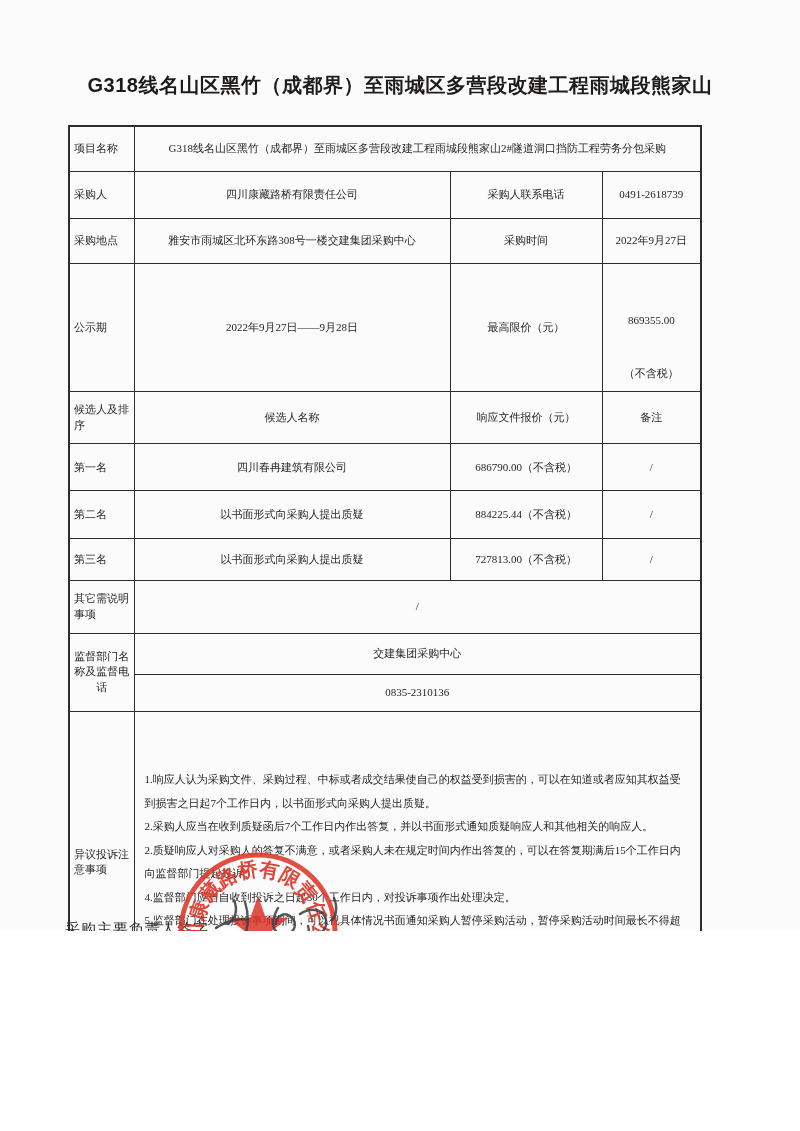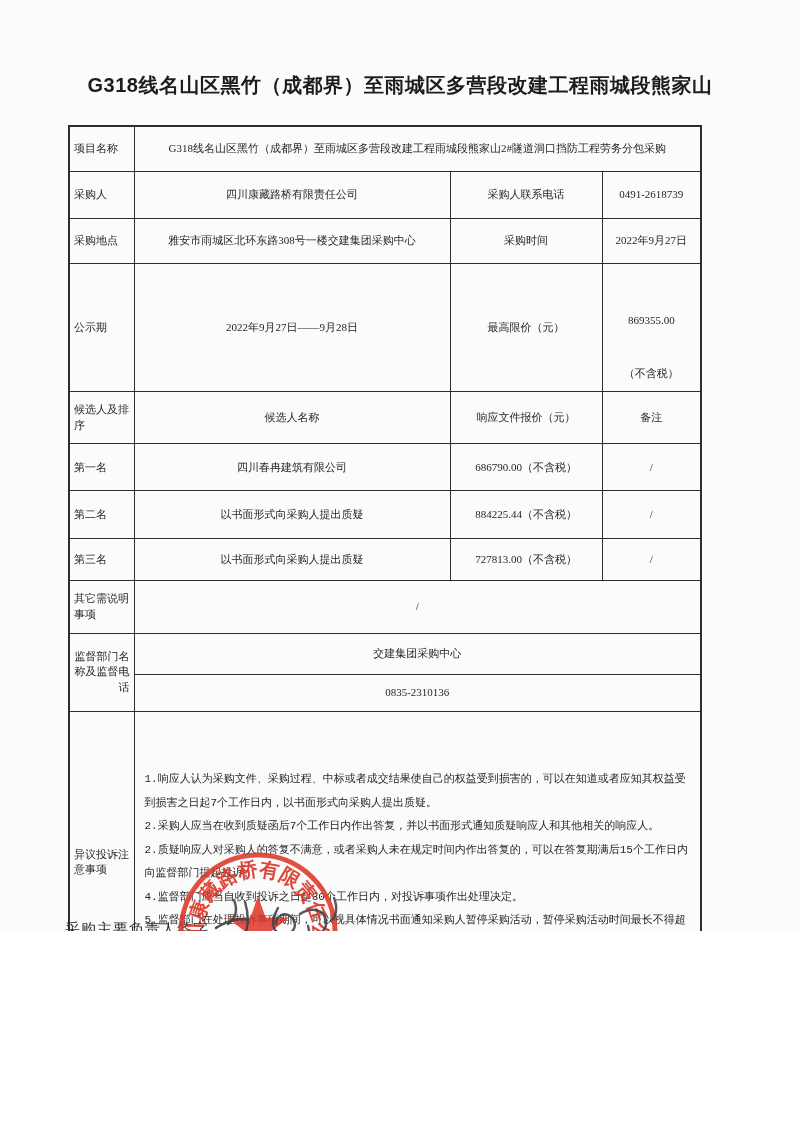--- a/index.html
+++ b/index.html
@@ -28,26 +28,26 @@
     border:1.5px solid #2e2d2b;
     font-size:11px; line-height:1.42;
     vertical-align:middle;
     padding:10px 4px;
     word-break:break-all;
   }
   td.lbl  { text-align:left; padding-left:3px; padding-right:2px; }
   td.val  { text-align:center; }
   td.ctr  { text-align:center; }
   td.sm   { font-size:13.5px; letter-spacing:0; }
-  td.lblc { text-align:right; padding-left:2px; }
+  td.lblc { text-align:center; padding-left:2px; }
   .r1 {height:45px;} .r2 {height:47px;margin-top:48px;} .r3 {height:45px;} .r4 {height:41px;}
   .r5 {height:42px;} .r6 {height:47px;} .r7 {height:48px;} .r8 {height:42px;}
   .r9 {height:40px;} .r10a{height:41px;} .r10b{height:37px;} .r11{height:303px;}
   .maxprice span { display:block; line-height:1.35;margin-top:39px; }
-  .objection-cell { vertical-align:middle;font-family:Liberation Mono, monospace; }
+  .objection-cell { vertical-align:middle; }
   .objection-inner { padding:4px 6px; }
   .objection-inner div { margin:0; line-height:23.5px; text-align:left; }
   .sig-label {
     position:absolute; left:65px; top:920px;
     font-size:15px; color:#2a2927; letter-spacing:1px;
   }
   .stamp-svg { position:absolute; left:148px; top:822px; width:220px; height:220px; }
   .stamp-ring { fill:none; stroke:#dd3628; stroke-width:5; opacity:0.88; }
   .stamp-star { fill:#dd3628; opacity:0.86; }
   .stamp-text { fill:#dc3326; font-family:"Liberation Sans","DejaVu Sans",sans-serif;

